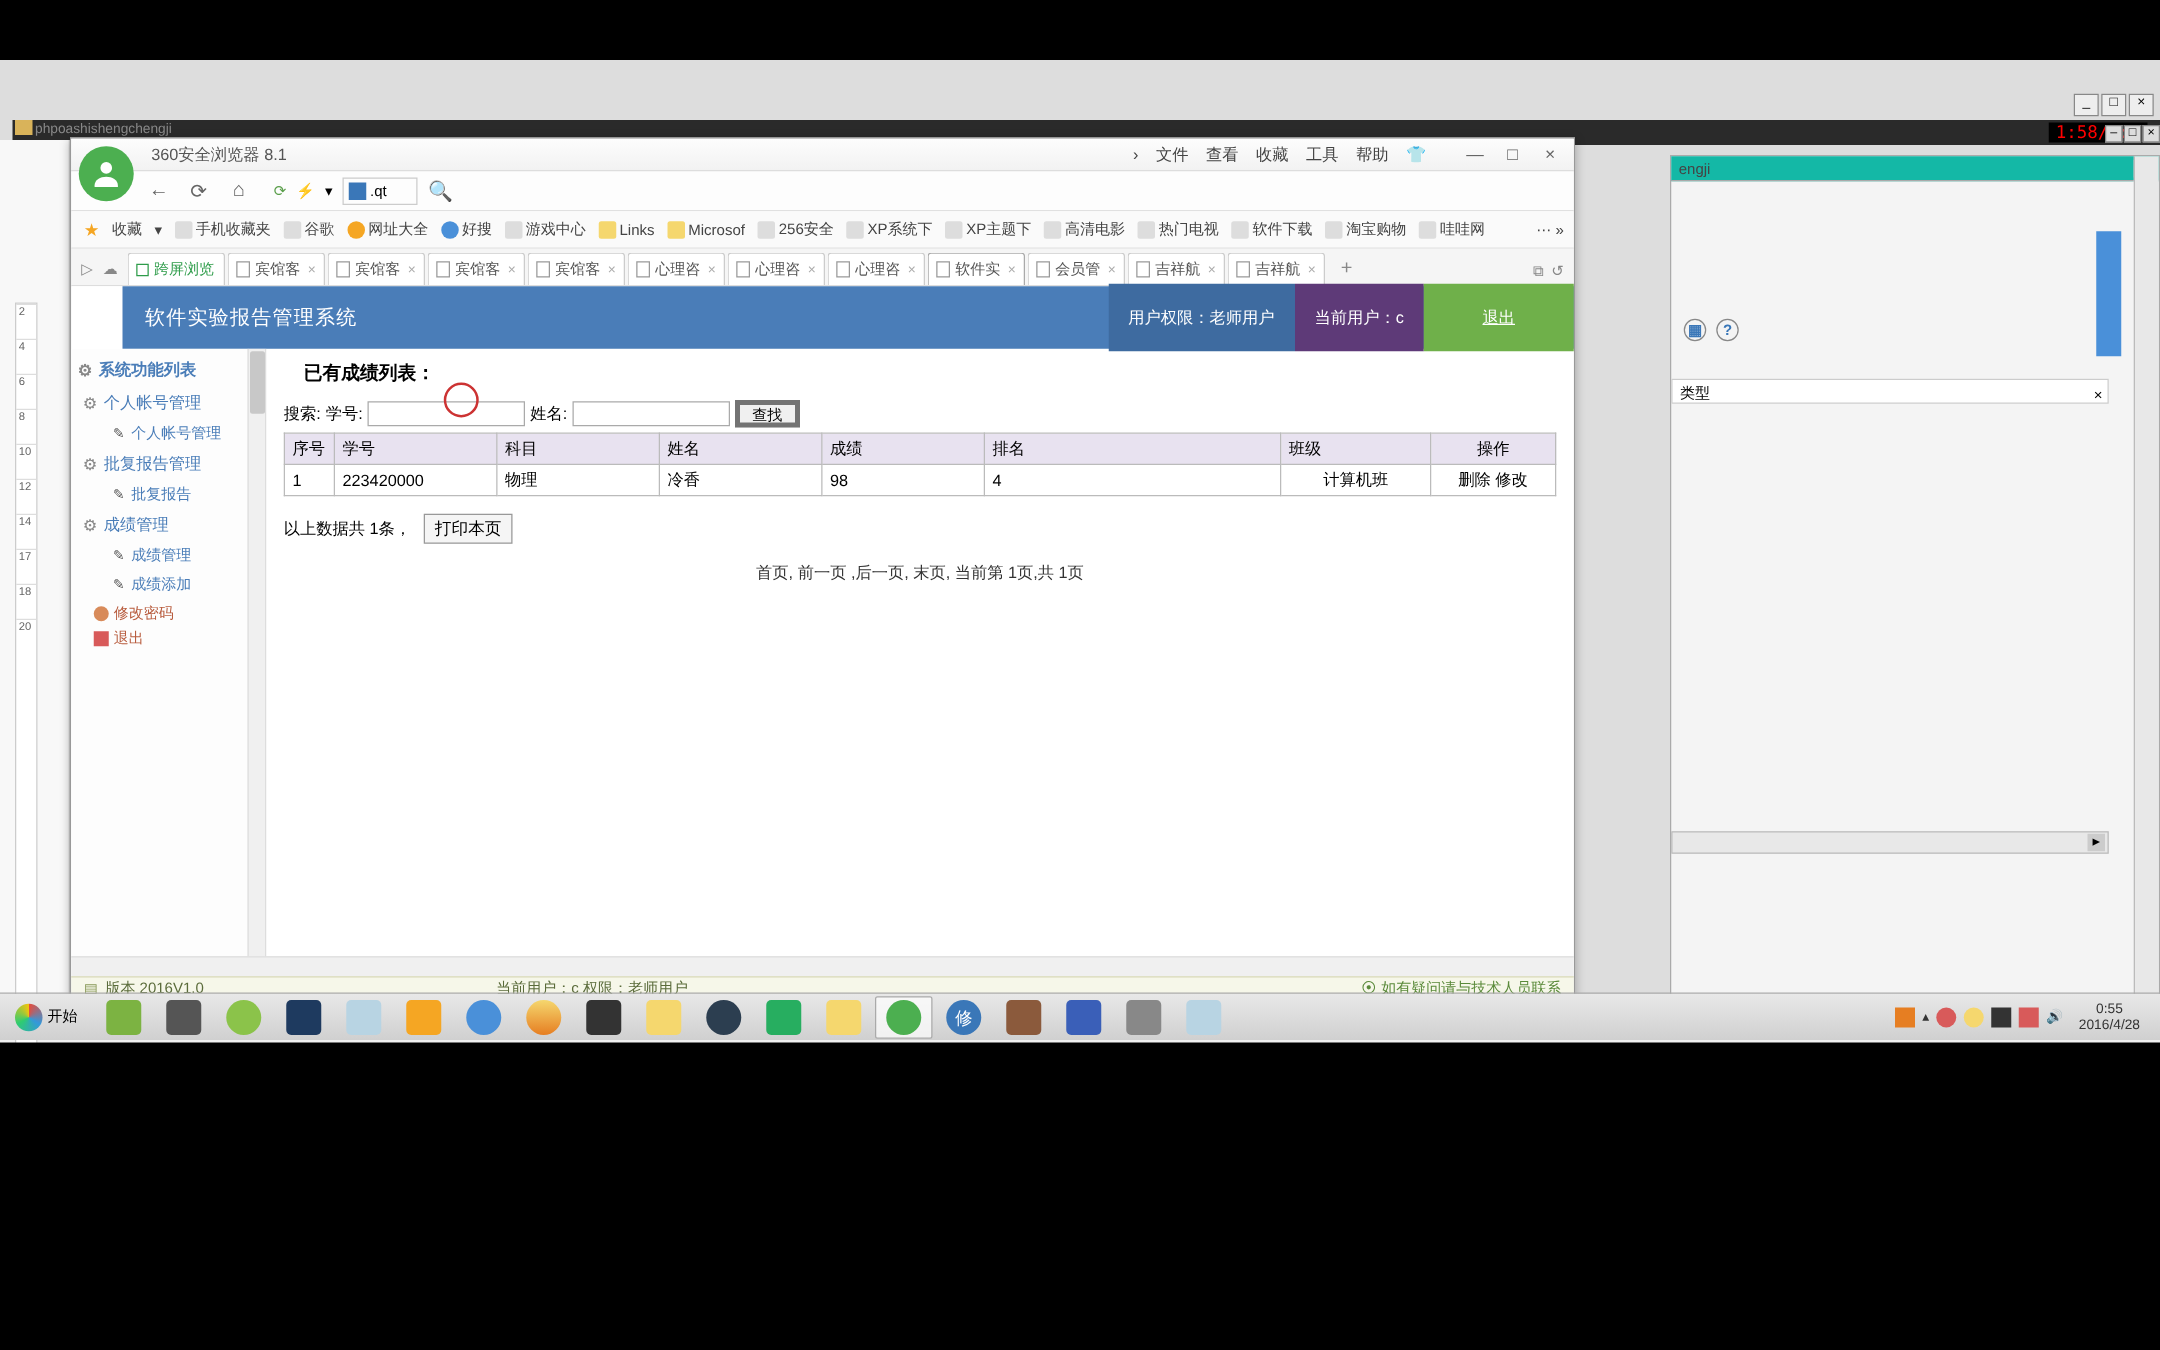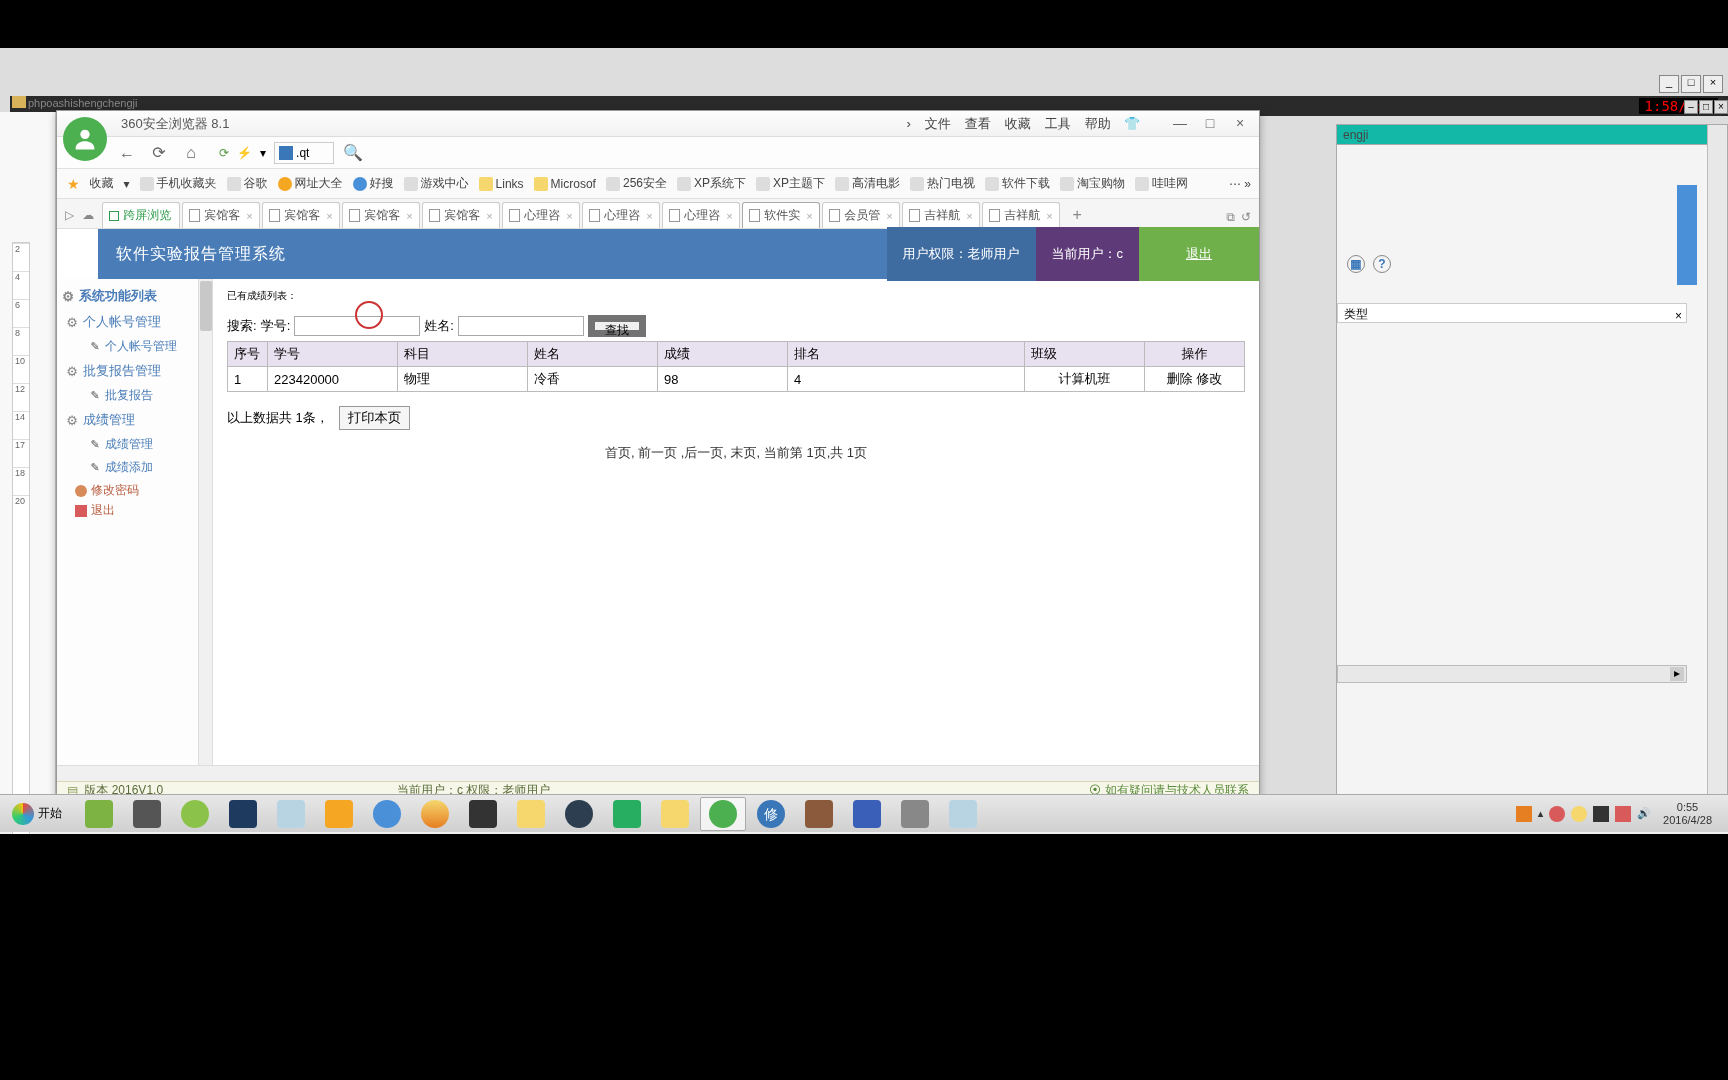--- a/index.html
+++ b/index.html
@@ -94,26 +94,26 @@
 .side-group { padding-left: 6px; }
 .side-cat { display: flex; align-items: center; gap: 4px; color: #4a7db8; font-size: 13px; padding: 4px 0; }
 .side-item { display: flex; align-items: center; gap: 4px; color: #4a7db8; font-size: 12px; padding: 3px 0 3px 24px; }
 .gear { width: 14px; height: 14px; color:#888; display:inline-flex; align-items:center; justify-content:center; font-size:13px;}
 .pencil { width: 12px; height: 12px; display:inline-flex; align-items:center; justify-content:center; color:#555; font-size:11px;}
 .side-red { color: #b85c3e; padding-left:10px; display:flex; align-items:center; gap:4px; font-size:12px; padding-top:3px;}
 .side-red .ic-pw{ width:12px; height:12px; background:#d88b5a; border-radius:50%;}
 .side-red .ic-out{ width:12px; height:12px; background:#d85a5a;}
 
 .content { flex: 1; padding: 10px 14px; position: relative; overflow: auto; }
-.content h4 { font-size: 10px; font-weight: normal; margin-bottom: 12px; }
+.content h4 { font-size: 15px; font-weight: bold; margin-bottom: 12px; margin-left: 16px; }
 .search-row { display: flex; align-items: center; gap: 4px; font-size: 13px; margin-bottom: 4px; position: relative;}
 .search-row input[type=text] { height: 20px; border: 1px solid #aaa; padding: 0 3px; font-size: 12px;}
 .search-row .inp1 { width: 126px; }
 .search-row .inp2 { width: 126px; }
-.search-row button { height: 22px; padding: 0 10px; border: 7px solid #737373; background: #f0f0f0; font-size: 12px;}
+.search-row button { height: 22px; padding: 0 10px; border: 4px solid #737373; background: #f0f0f0; font-size: 12px;}
 .red-circle { position: absolute; left: 128px; top: -14px; width: 28px; height: 28px; border: 2px solid #cc3333; border-radius: 50%; pointer-events: none;}
 
 table.data { width: 100%; border-collapse: collapse; font-size: 13px; margin-top: 2px;}
 table.data th, table.data td { border: 1px solid #bbb; padding: 3px 6px; text-align: left; }
 table.data th { background: #e8e2f0; font-weight: normal; }
 table.data td { background: #fff; }
 .op-cell { text-align: center !important; }
 
 .summary { margin-top: 14px; font-size: 13px; display: flex; align-items: center; gap: 10px;}
 .summary button { padding: 2px 8px; border: 1px solid #999; background: #f5f5f5; }

